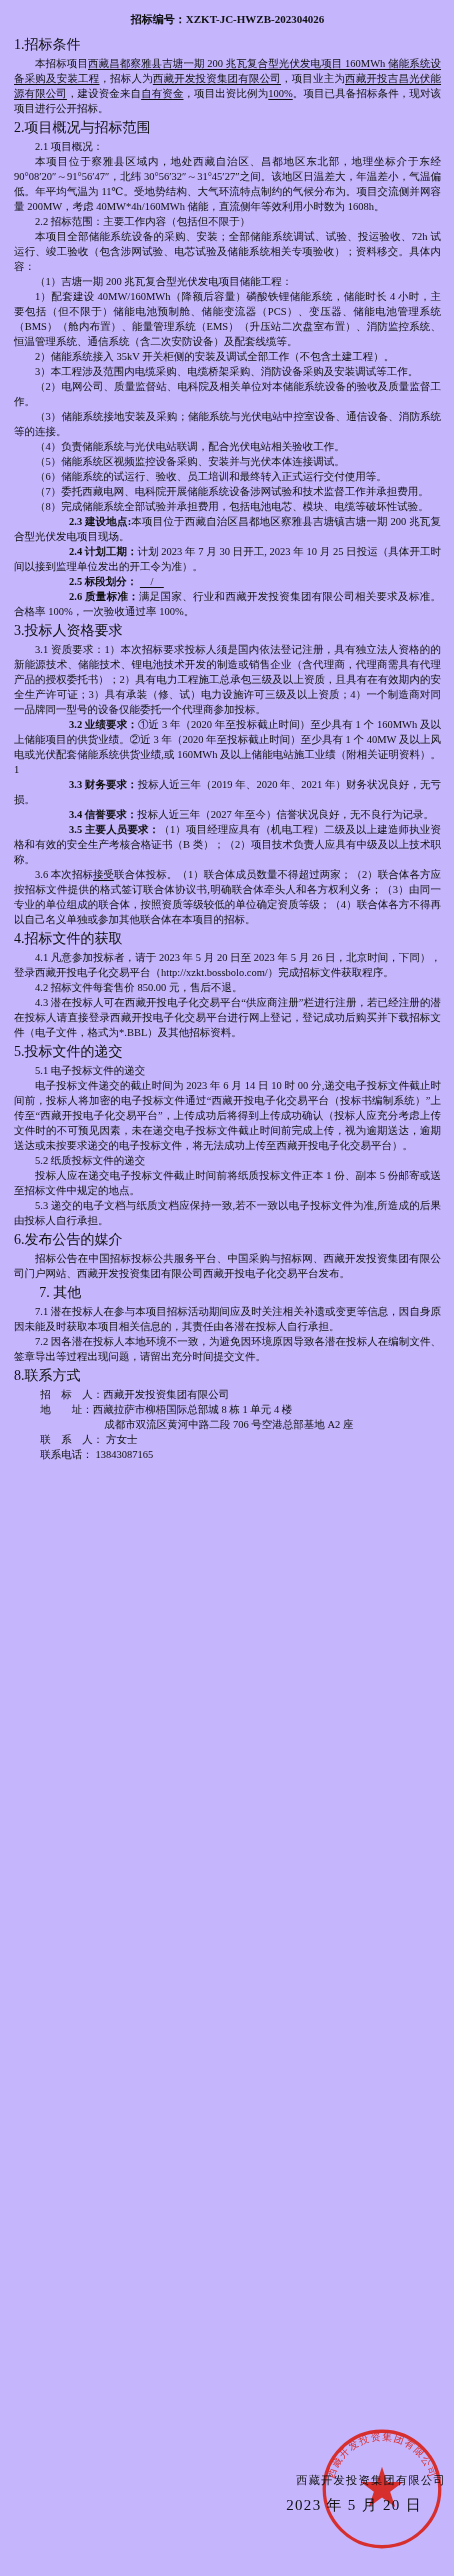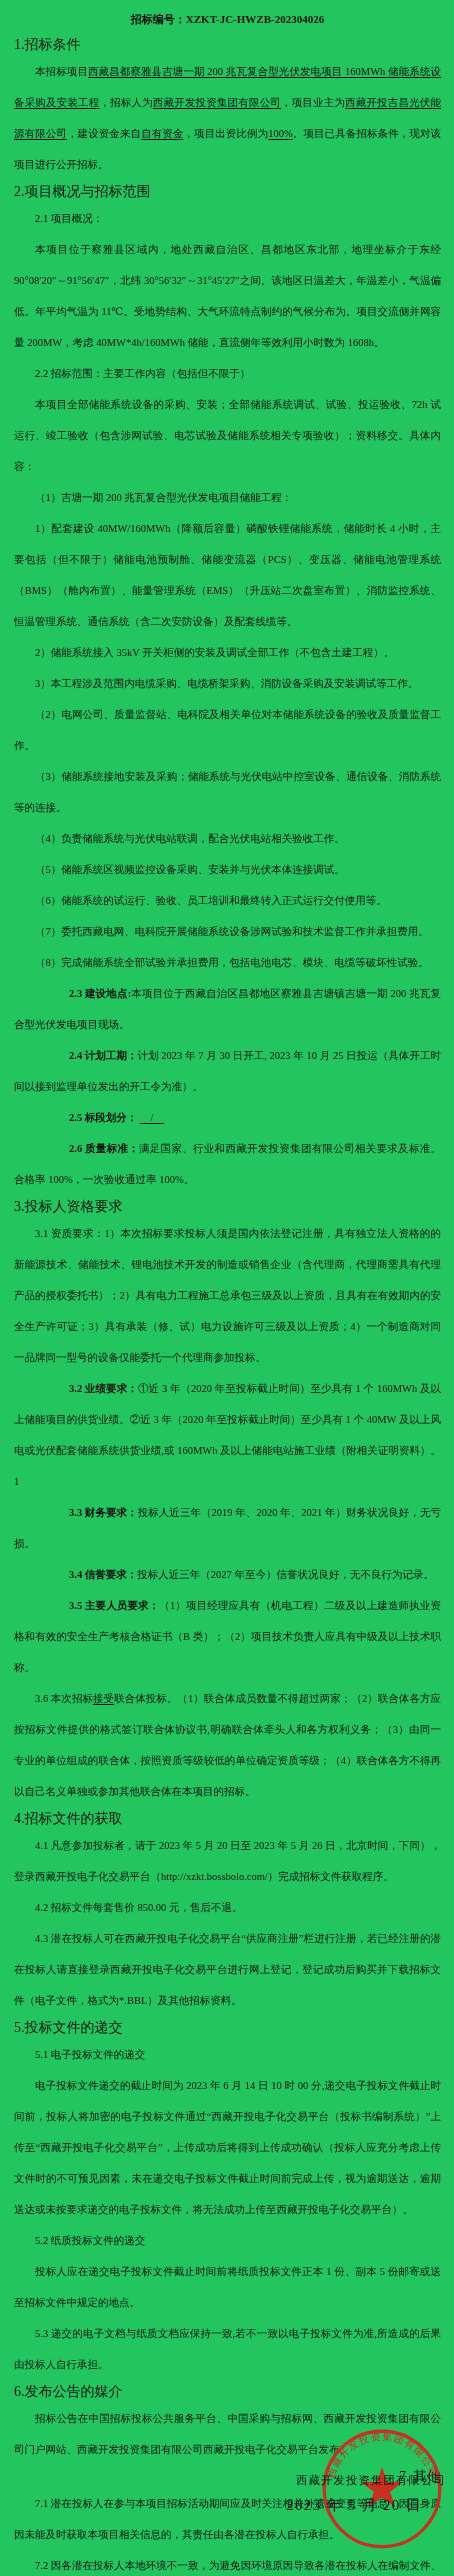--- a/index.html
+++ b/index.html
@@ -1,26 +1,26 @@
 <!DOCTYPE html>
 <html style="font-size:10.5px"><head>
 <meta charset="utf-8">
 <style>
   html,body{margin:0;padding:0;background:#ffffff;}
   .page{
     position:relative;
     width:454px;height:2576px;
-    background:#22c55e;color:#111;
+    background:#c4b5fd;color:#111;
     font-family:"Liberation Serif","DejaVu Serif",serif;
     overflow:hidden;
   }
   .inner{padding:6.6px 13px 0 14px;}
   .doc-title{text-align:center;font-size:11px;line-height:25px;margin:0 0 1.3px 0;font-weight:600;}
   .sec-heading{font-size:14px;font-weight:normal;line-height:23px;}
-  .para{margin:0;font-size:10.5px;line-height:31px;text-align:justify;text-indent:2em;}
+  .para{margin:0;font-size:10.5px;line-height:15px;text-align:justify;text-indent:2em;}
   .u{text-decoration:underline;text-underline-offset:2px;}
   .b{font-weight:bold;margin-left:34px;}
   .sig{position:absolute;top:2434px;left:0;right:0;height:142px;}
   .seal{position:absolute;right:9.2px;top:-8px;width:126px;height:126px;}
   .sig-company{position:absolute;right:8px;top:39px;font-size:11.2px;letter-spacing:1.3px;color:#111;}
   .sig-date{position:absolute;right:32px;top:62px;font-size:15px;letter-spacing:1.3px;color:#111;}
 </style>
 </head>
 <body>
 
@@ -62,21 +62,21 @@
         <p class="para"><span>4.2 招标文件每套售价 850.00 元，售后不退。</span></p>
         <p class="para"><span>4.3 潜在投标人可在西藏开投电子化交易平台“供应商注册”栏进行注册，若已经注册的潜在投标人请直接登录西藏开投电子化交易平台进行网上登记，登记成功后购买并下载招标文件（电子文件，格式为*.BBL）及其他招标资料。</span></p>
         <div class="sec-heading">5.投标文件的递交</div>
         <p class="para"><span>5.1 电子投标文件的递交</span></p>
         <p class="para"><span>电子投标文件递交的截止时间为 2023 年 6 月 14 日 10 时 00 分,递交电子投标文件截止时间前，投标人将加密的电子投标文件通过“西藏开投电子化交易平台（投标书编制系统）”上传至“西藏开投电子化交易平台”，上传成功后将得到上传成功确认（投标人应充分考虑上传文件时的不可预见因素，未在递交电子投标文件截止时间前完成上传，视为逾期送达，逾期送达或未按要求递交的电子投标文件，将无法成功上传至西藏开投电子化交易平台）。</span></p>
         <p class="para"><span>5.2 纸质投标文件的递交</span></p>
         <p class="para"><span>投标人应在递交电子投标文件截止时间前将纸质投标文件正本 1 份、副本 5 份邮寄或送至招标文件中规定的地点。</span></p>
         <p class="para"><span>5.3 递交的电子文档与纸质文档应保持一致,若不一致以电子投标文件为准,所造成的后果由投标人自行承担。</span></p>
         <div class="sec-heading">6.发布公告的媒介</div>
         <p class="para"><span>招标公告在中国招标投标公共服务平台、中国采购与招标网、西藏开发投资集团有限公司门户网站、西藏开发投资集团有限公司西藏开投电子化交易平台发布。</span></p>
-        <div class="sec-heading" style="text-indent: 1.8em; text-align: right;">7.  其他</div>
+        <div class="sec-heading" style="text-indent: 1.8em;">7.  其他</div>
         <p class="para"><span>7.1 潜在投标人在参与本项目招标活动期间应及时关注相关补遗或变更等信息，因自身原因未能及时获取本项目相关信息的，其责任由各潜在投标人自行承担。</span></p>
         <p class="para"><span>7.2 因各潜在投标人本地环境不一致，为避免因环境原因导致各潜在投标人在编制文件、签章导出等过程出现问题，请留出充分时间提交文件。</span></p>
         <div class="sec-heading">8.联系方式</div>
         <p class="para" style="text-indent: 2.5em;"><span>招　标　人：西藏开发投资集团有限公司</span></p>
         <p class="para" style="text-indent: 2.5em;"><span>地　　址：西藏拉萨市柳梧国际总部城 8 栋 1 单元 4 楼</span></p>
         <p class="para" style="text-indent: 8.6em;"><span>成都市双流区黄河中路二段 706 号空港总部基地 A2 座</span></p>
         <p class="para" style="text-indent: 2.5em;"><span>联　系　人：  方女士</span></p>
         <p class="para" style="text-indent: 2.5em;"><span>联系电话：  13843087165</span></p>
       </div>
   </div>

